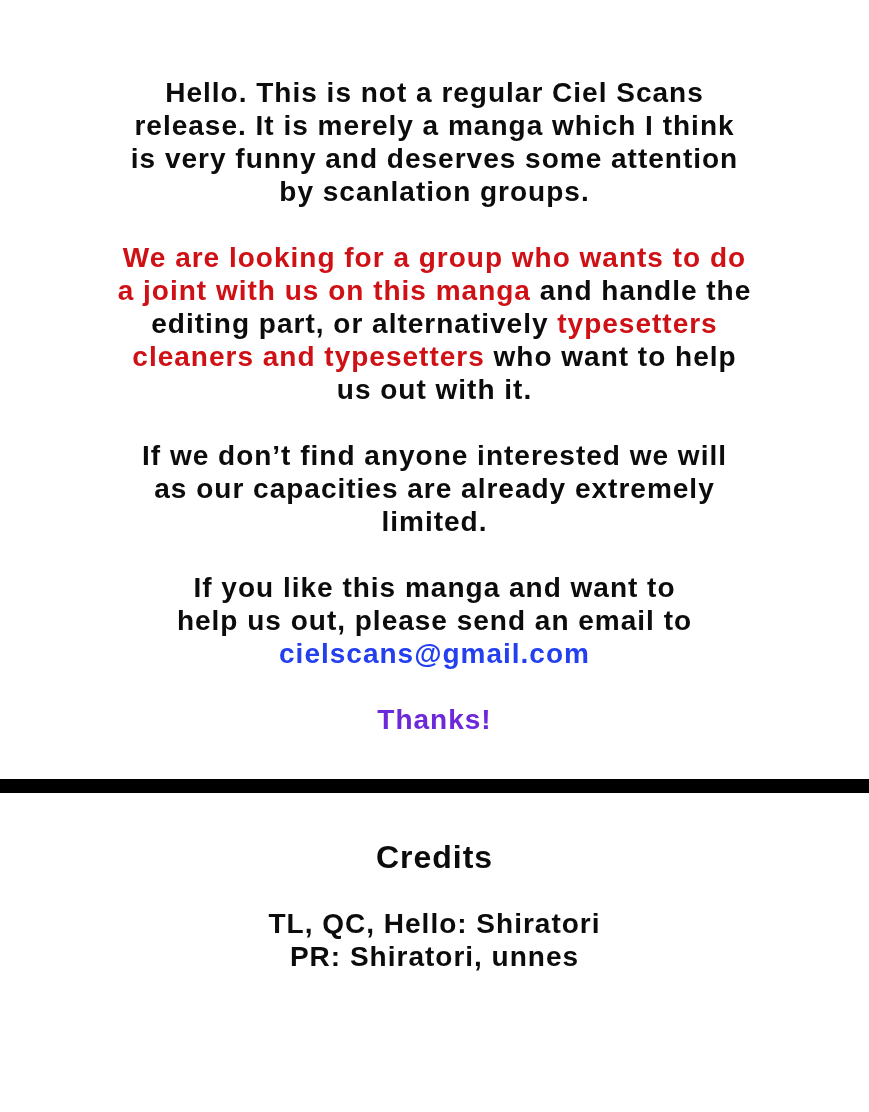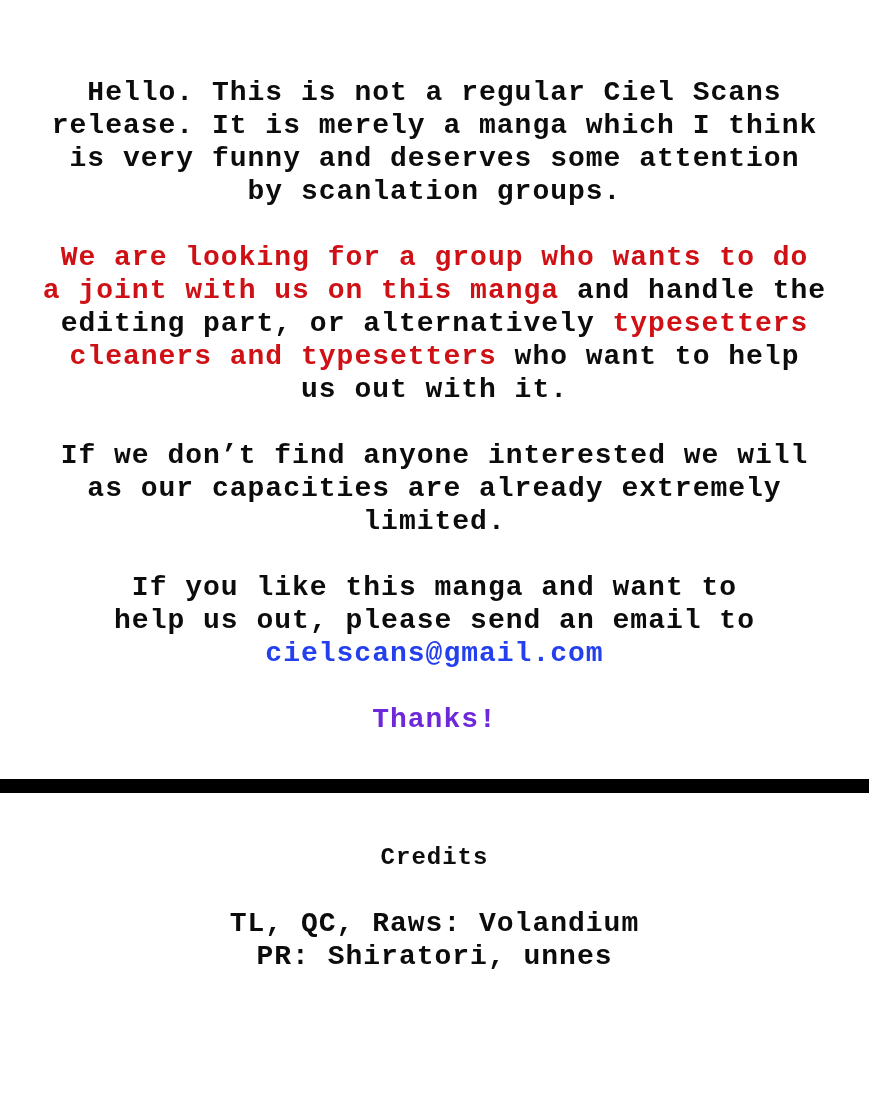--- a/index.html
+++ b/index.html
@@ -3,38 +3,38 @@
 <meta charset="utf-8">
 <style>
   html, body { margin: 0; padding: 0; background: #e8e8e8; }
   #page {
     position: relative;
     width: 869px;
     height: 1112px;
     margin: 0 auto;
     background: #ffffff;
     overflow: hidden;
-    font-family: Liberation Mono, monospace;
+    font-family: Liberation Sans, sans-serif;
     font-weight: bold;
     color: #0c0c0c;
     text-align: center;
   }
   #notice { padding-top: 76px; }
   .para { margin: 0 0 33px 0; font-size: 28px; line-height: 33px; letter-spacing: 1px; }
   .line { display: block; white-space: nowrap; }
   #divider {
     width: 100%;
     height: 14px;
     background: #000000;
     margin-top: 43px;
   }
   #credits { margin-top: 48px; }
   #credits-heading {
     margin: 0;
-    font-size: 24px;
+    font-size: 32px;
     line-height: 33px;
     letter-spacing: 1px;
     font-weight: bold;
   }
   #credit-lines { margin-top: 33px; font-size: 28px; line-height: 33px; letter-spacing: 1px; }
   .credit-line { display: block; white-space: nowrap; }
 </style>
 </head>
 <body>
 
@@ -67,18 +67,18 @@
       <p class="para">
         <span class="line"><span style="color: #6d28d9;">Thanks!</span></span>
       </p>
     </main>
 
   <div id="divider" style="background: rgb(0, 0, 0);"></div>
 
   <section id="credits">
     <h2 id="credits-heading">Credits</h2>
     <div id="credit-lines">
-      <span class="credit-line">TL, QC, Raws: Volandium</span>
+      <span class="credit-line">TL, QC, Hello: Shiratori</span>
       <span class="credit-line">PR: Shiratori, unnes</span>
     </div>
   </section>
 
 </div>
 
 </body></html>

